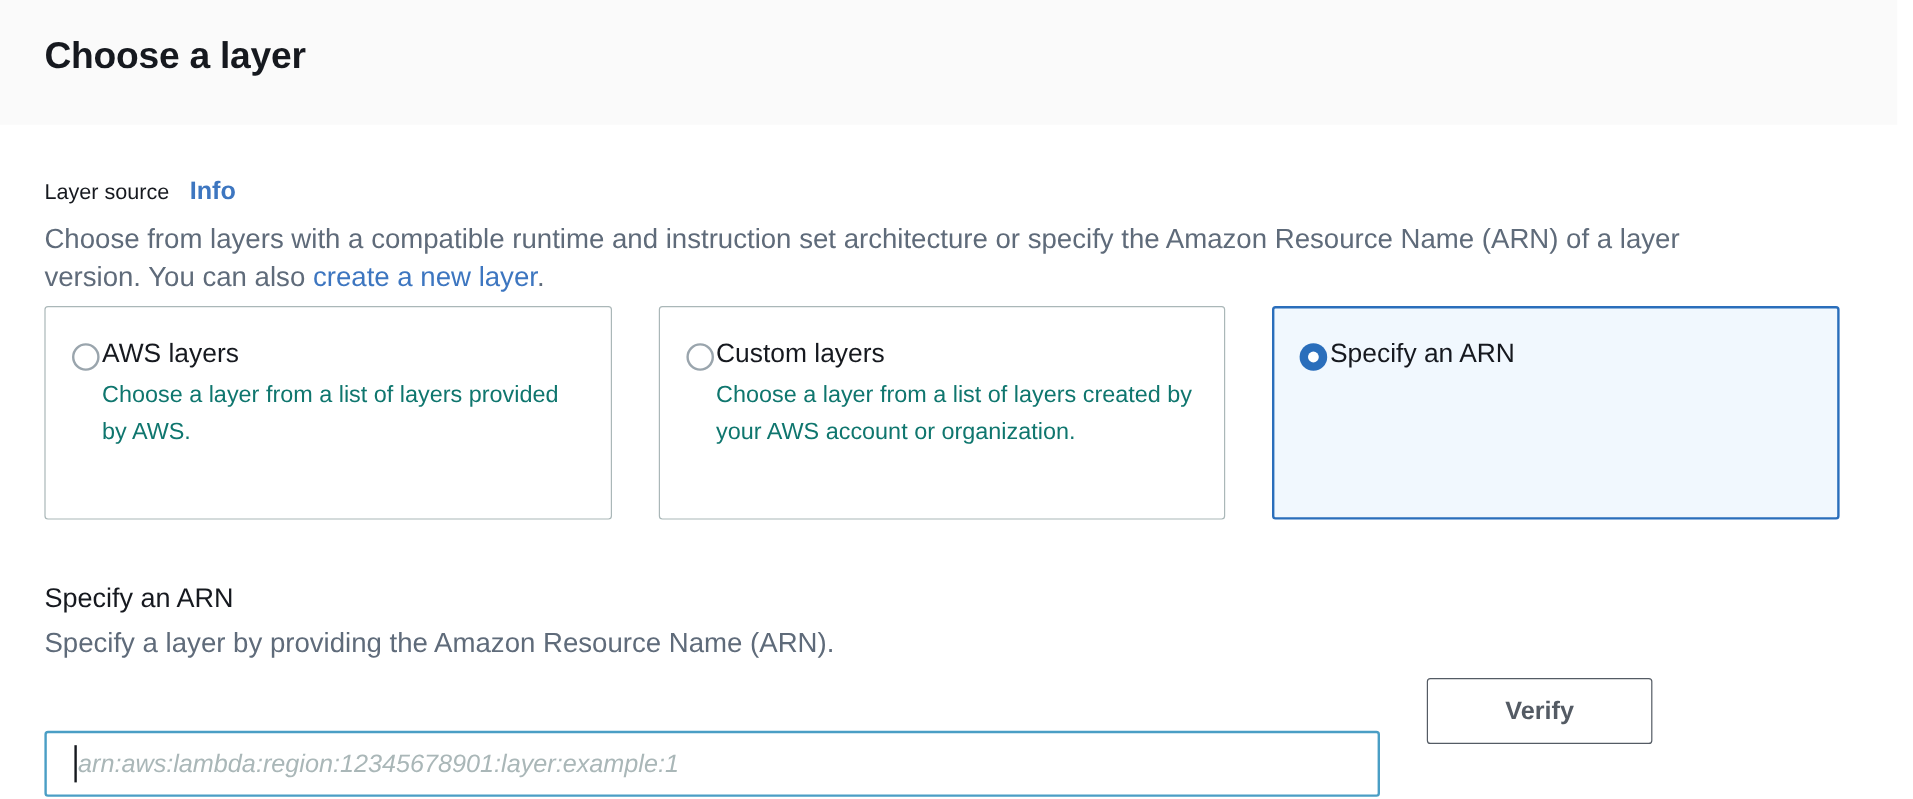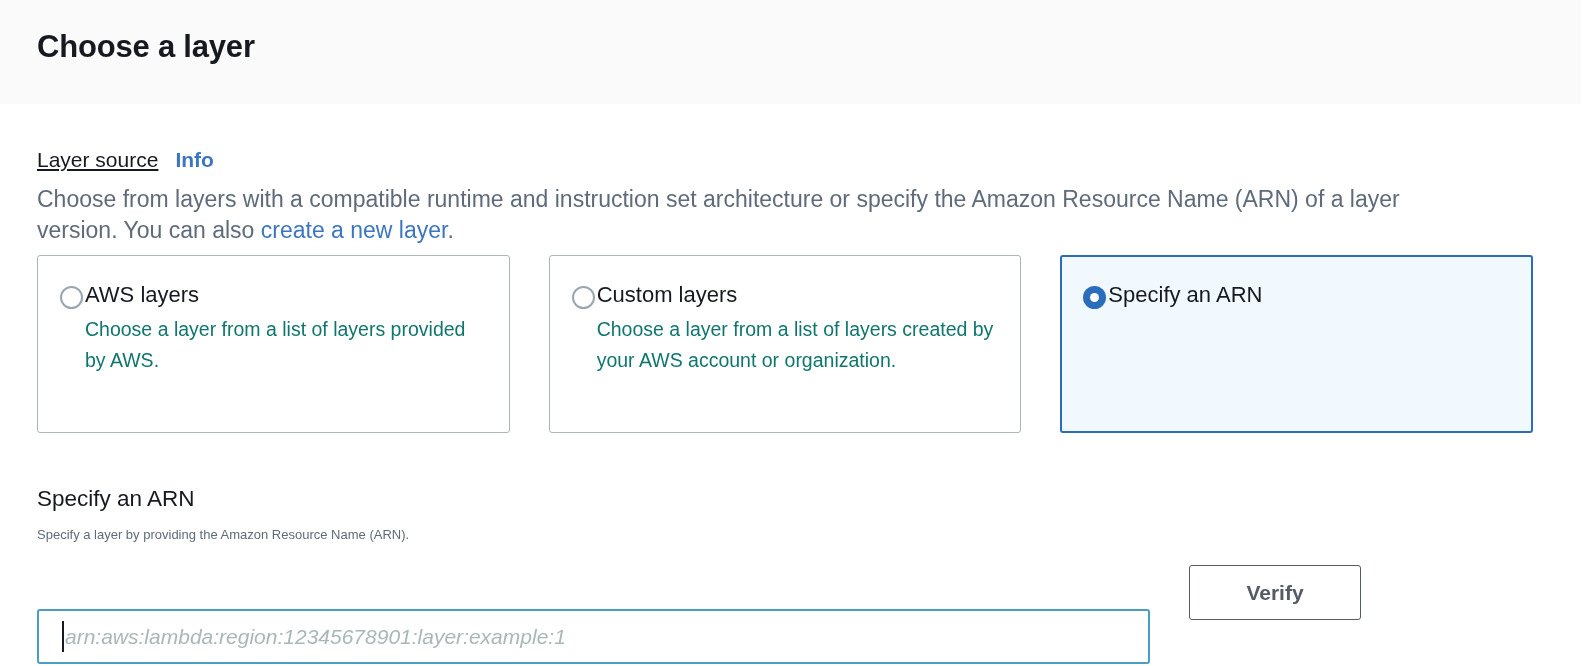--- a/index.html
+++ b/index.html
@@ -55,24 +55,23 @@
 
   .section-heading-row {
     position: absolute;
     left: 37px;
     top: 44px;
     display: flex;
     align-items: baseline;
     gap: 17px;
   }
   .section-heading {
-    font-size: 21px;
+    font-size: 18px;
     font-weight: normal;
     color: #16191f;
-    text-decoration: underline;
   }
   .info-link {
     font-size: 21px;
     font-weight: bold;
     color: #3d76c0;
     text-decoration: none;
     cursor: pointer;
   }
 
   .section-desc {
@@ -170,21 +169,21 @@
     top: 380px;
     width: 1500px;
   }
   .arn-heading {
     font-size: 22.5px;
     color: #16191f;
     line-height: 30px;
   }
   .arn-desc {
     margin-top: 6px;
-    font-size: 13px;
+    font-size: 23px;
     line-height: 30px;
     color: #5f6b7a;
   }
 
   .arn-input-row {
     margin-top: 15px;
     display: flex;
     align-items: flex-start;
     gap: 39px;
   }
@@ -215,21 +214,21 @@
   .caret {
     position: absolute;
     left: 25px;
     top: 12px;
     width: 2px;
     height: 31px;
     background: #16191f;
   }
 
   .verify-button {
-    width: 172px;
+    width: 188px;
     height: 55px;
     box-sizing: border-box;
     border: 1px solid #545b64;
     border-radius: 3px;
     background: #ffffff;
     color: #545b64;
     font-family: "Liberation Sans", sans-serif;
     font-size: 21px;
     font-weight: bold;
     cursor: pointer;

